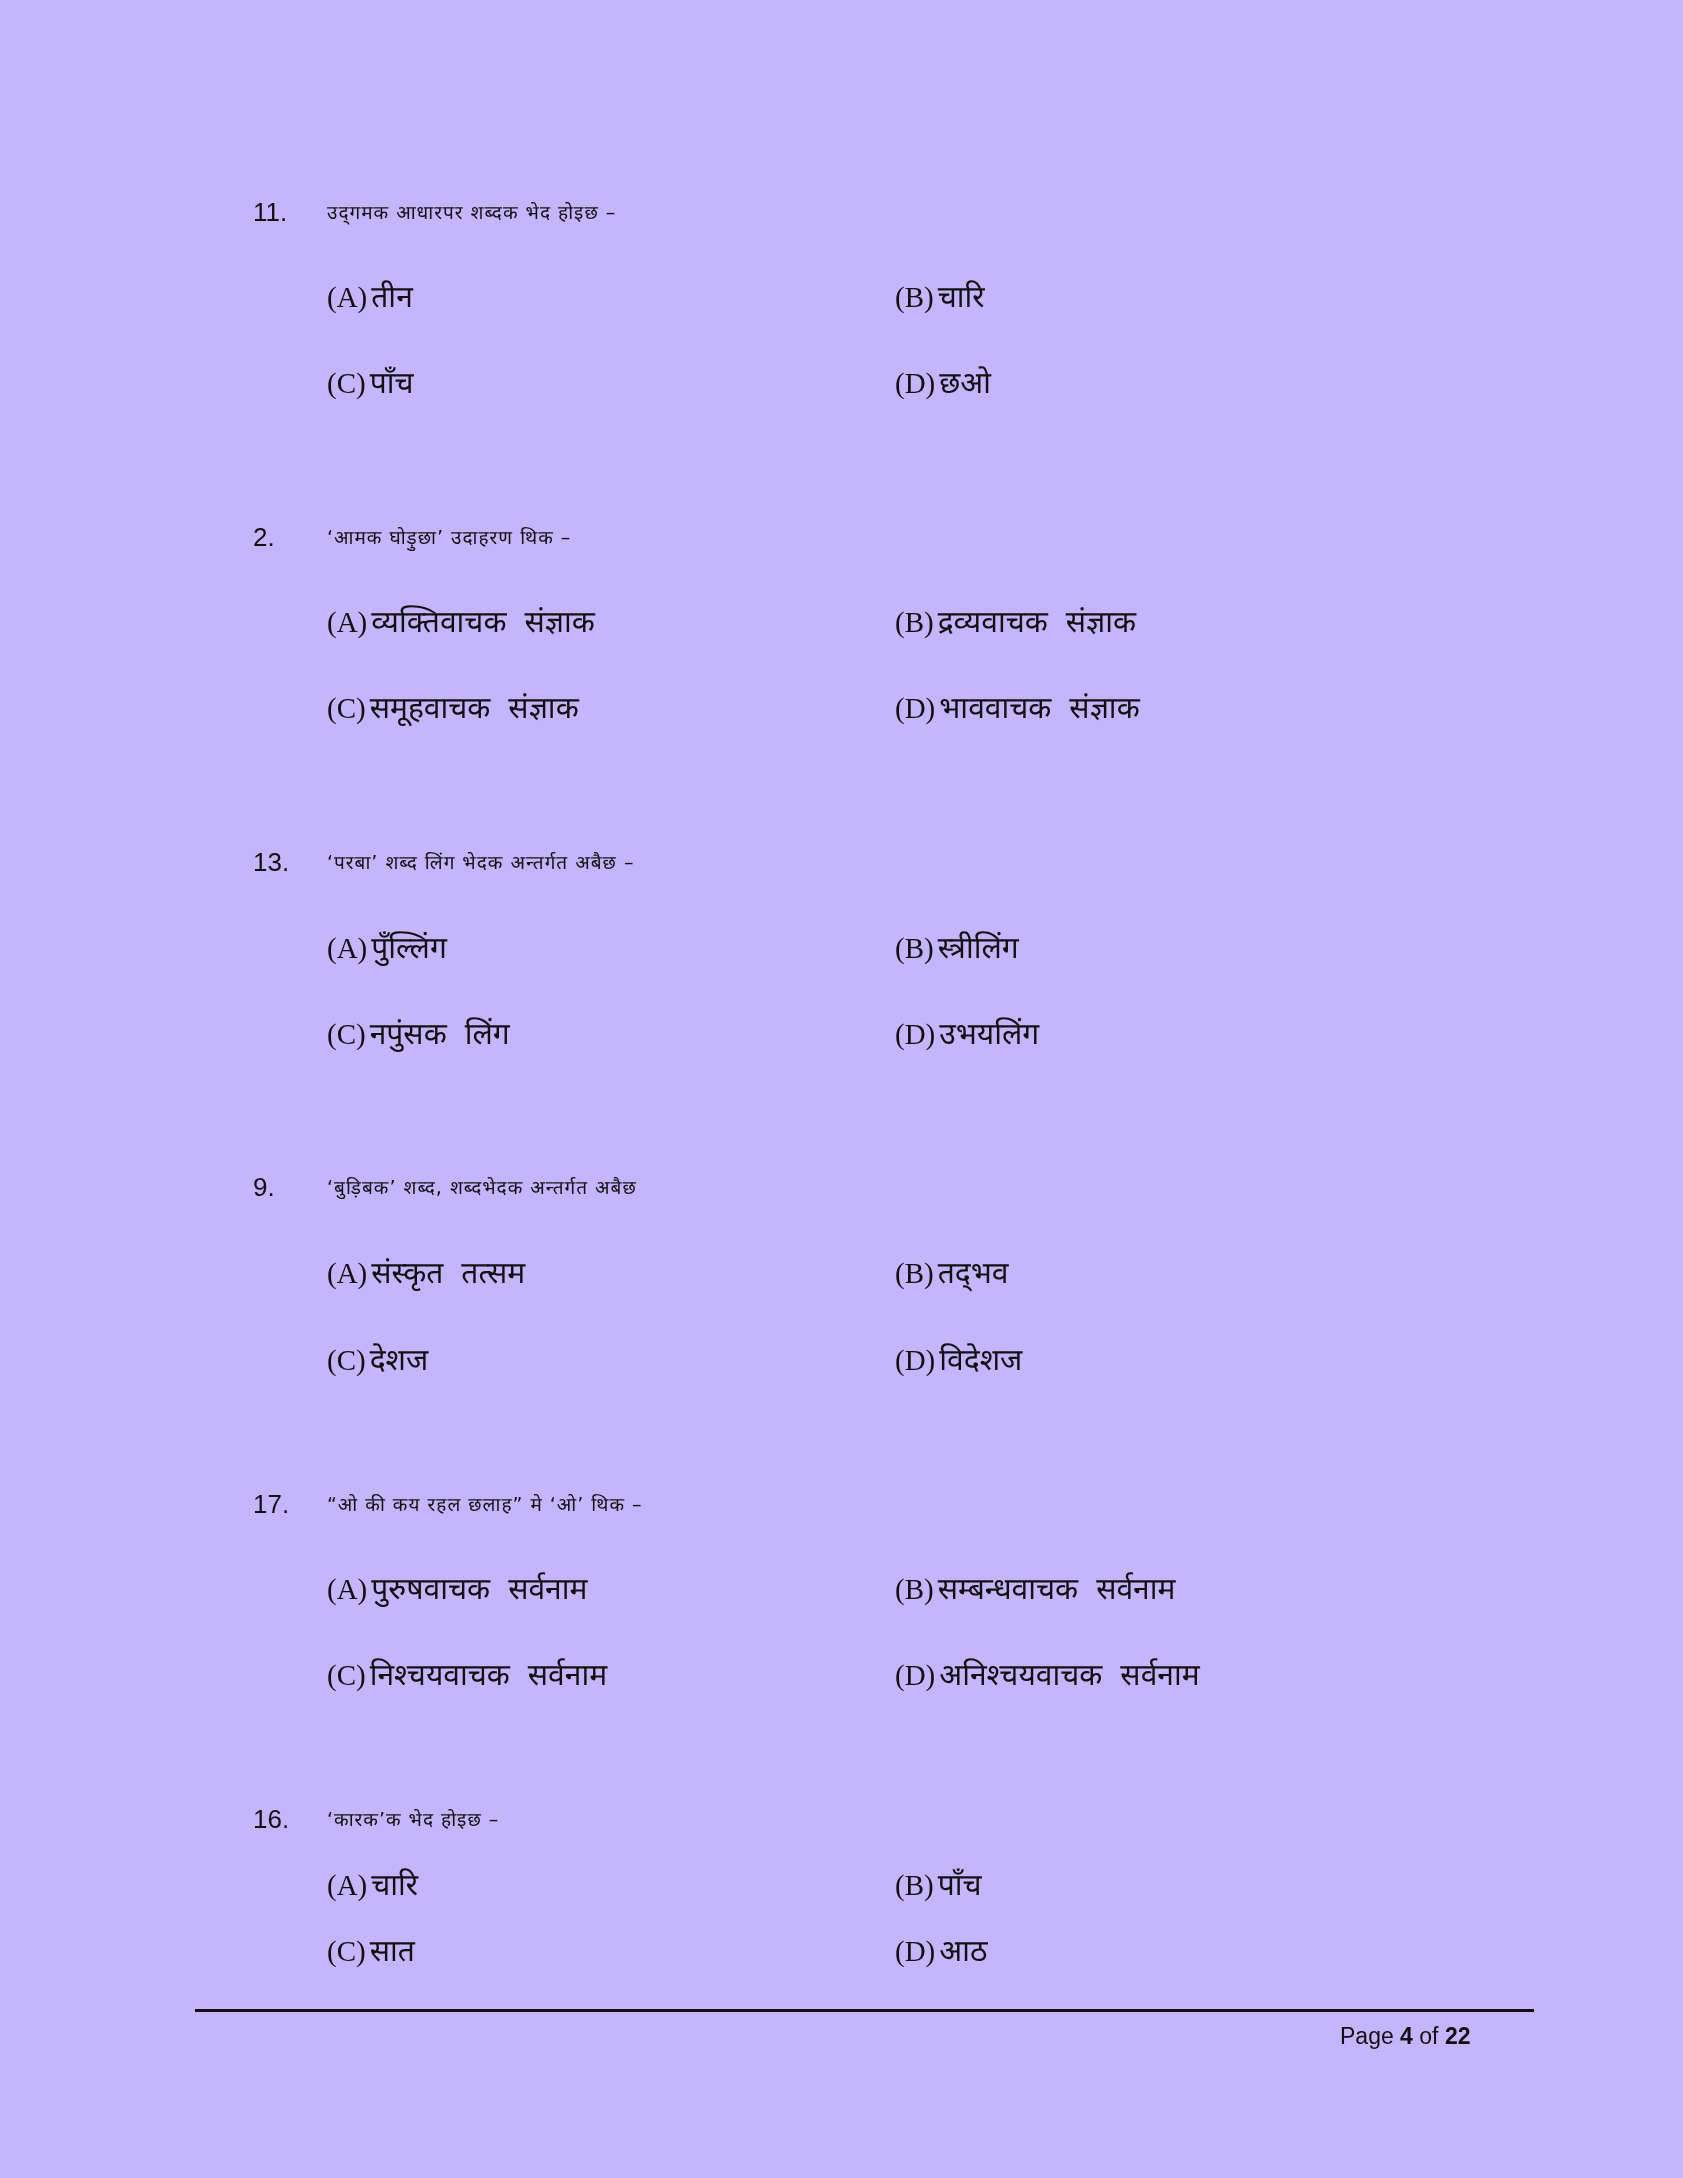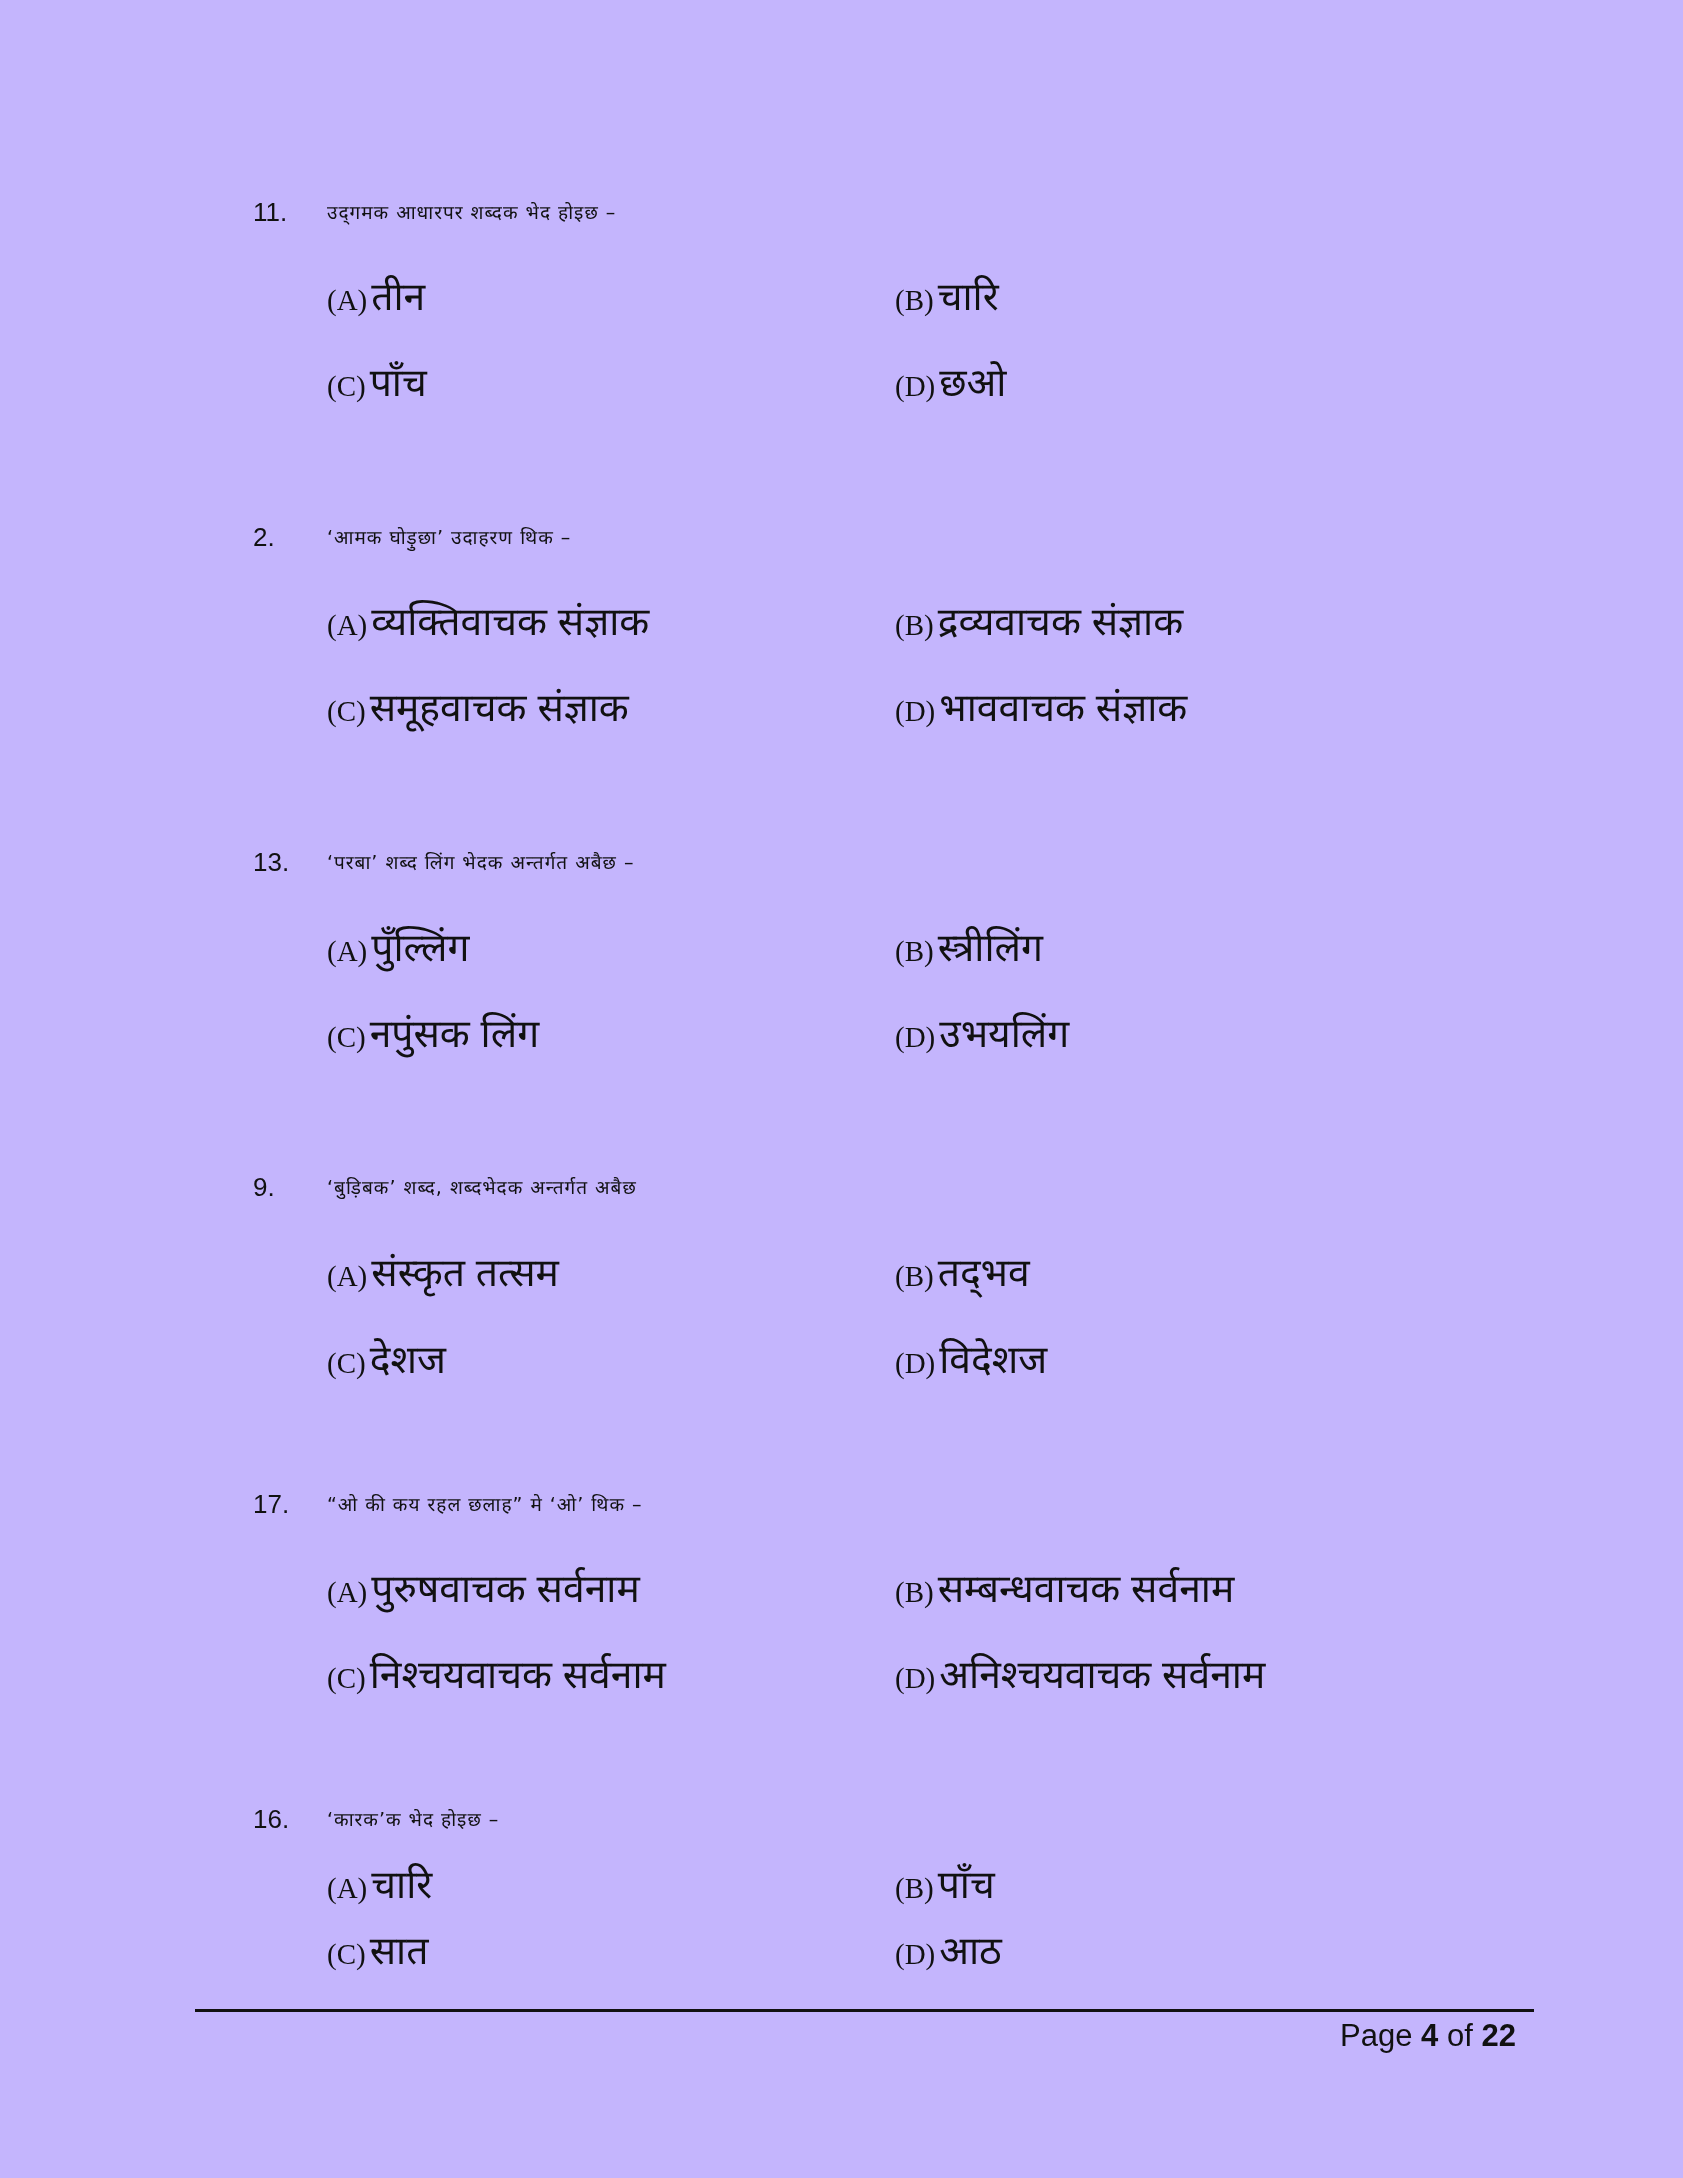--- a/index.html
+++ b/index.html
@@ -20,29 +20,29 @@
     position: absolute; white-space: nowrap; line-height: 40px; height: 40px; color: #111;
   }
   .opt.col-a { left: 327px; }
   .opt.col-b { left: 895px; }
   .opt-label {
     font-family: "Liberation Serif", "DejaVu Serif", serif;
     font-size: 29px;
     margin-right: 4px;
   }
   .opt-text {
-    font-family: Liberation Sans, sans-serif;
-    font-size: 39px;
+    font-family: Liberation Mono, monospace;
+    font-size: 30px;
   }
   .footer-rule {
     position: absolute; left: 195px; top: 2009px; width: 1339px; height: 3px; background: #111;
   }
   .footer {
     position: absolute; left: 1340px; top: 2022px; white-space: nowrap;
-    font-family: "Liberation Sans", "DejaVu Sans", sans-serif; font-size: 31px; line-height: 28px; color: #111;
+    font-family: "Liberation Sans", "DejaVu Sans", sans-serif; font-size: 23px; line-height: 28px; color: #111;
   }
   .footer b { font-weight: bold; }
 </style>
 </head>
 <body>
 
 <div class="page">
 
   <div>
     <div class="qnum" style="top:192px">11.</div>

